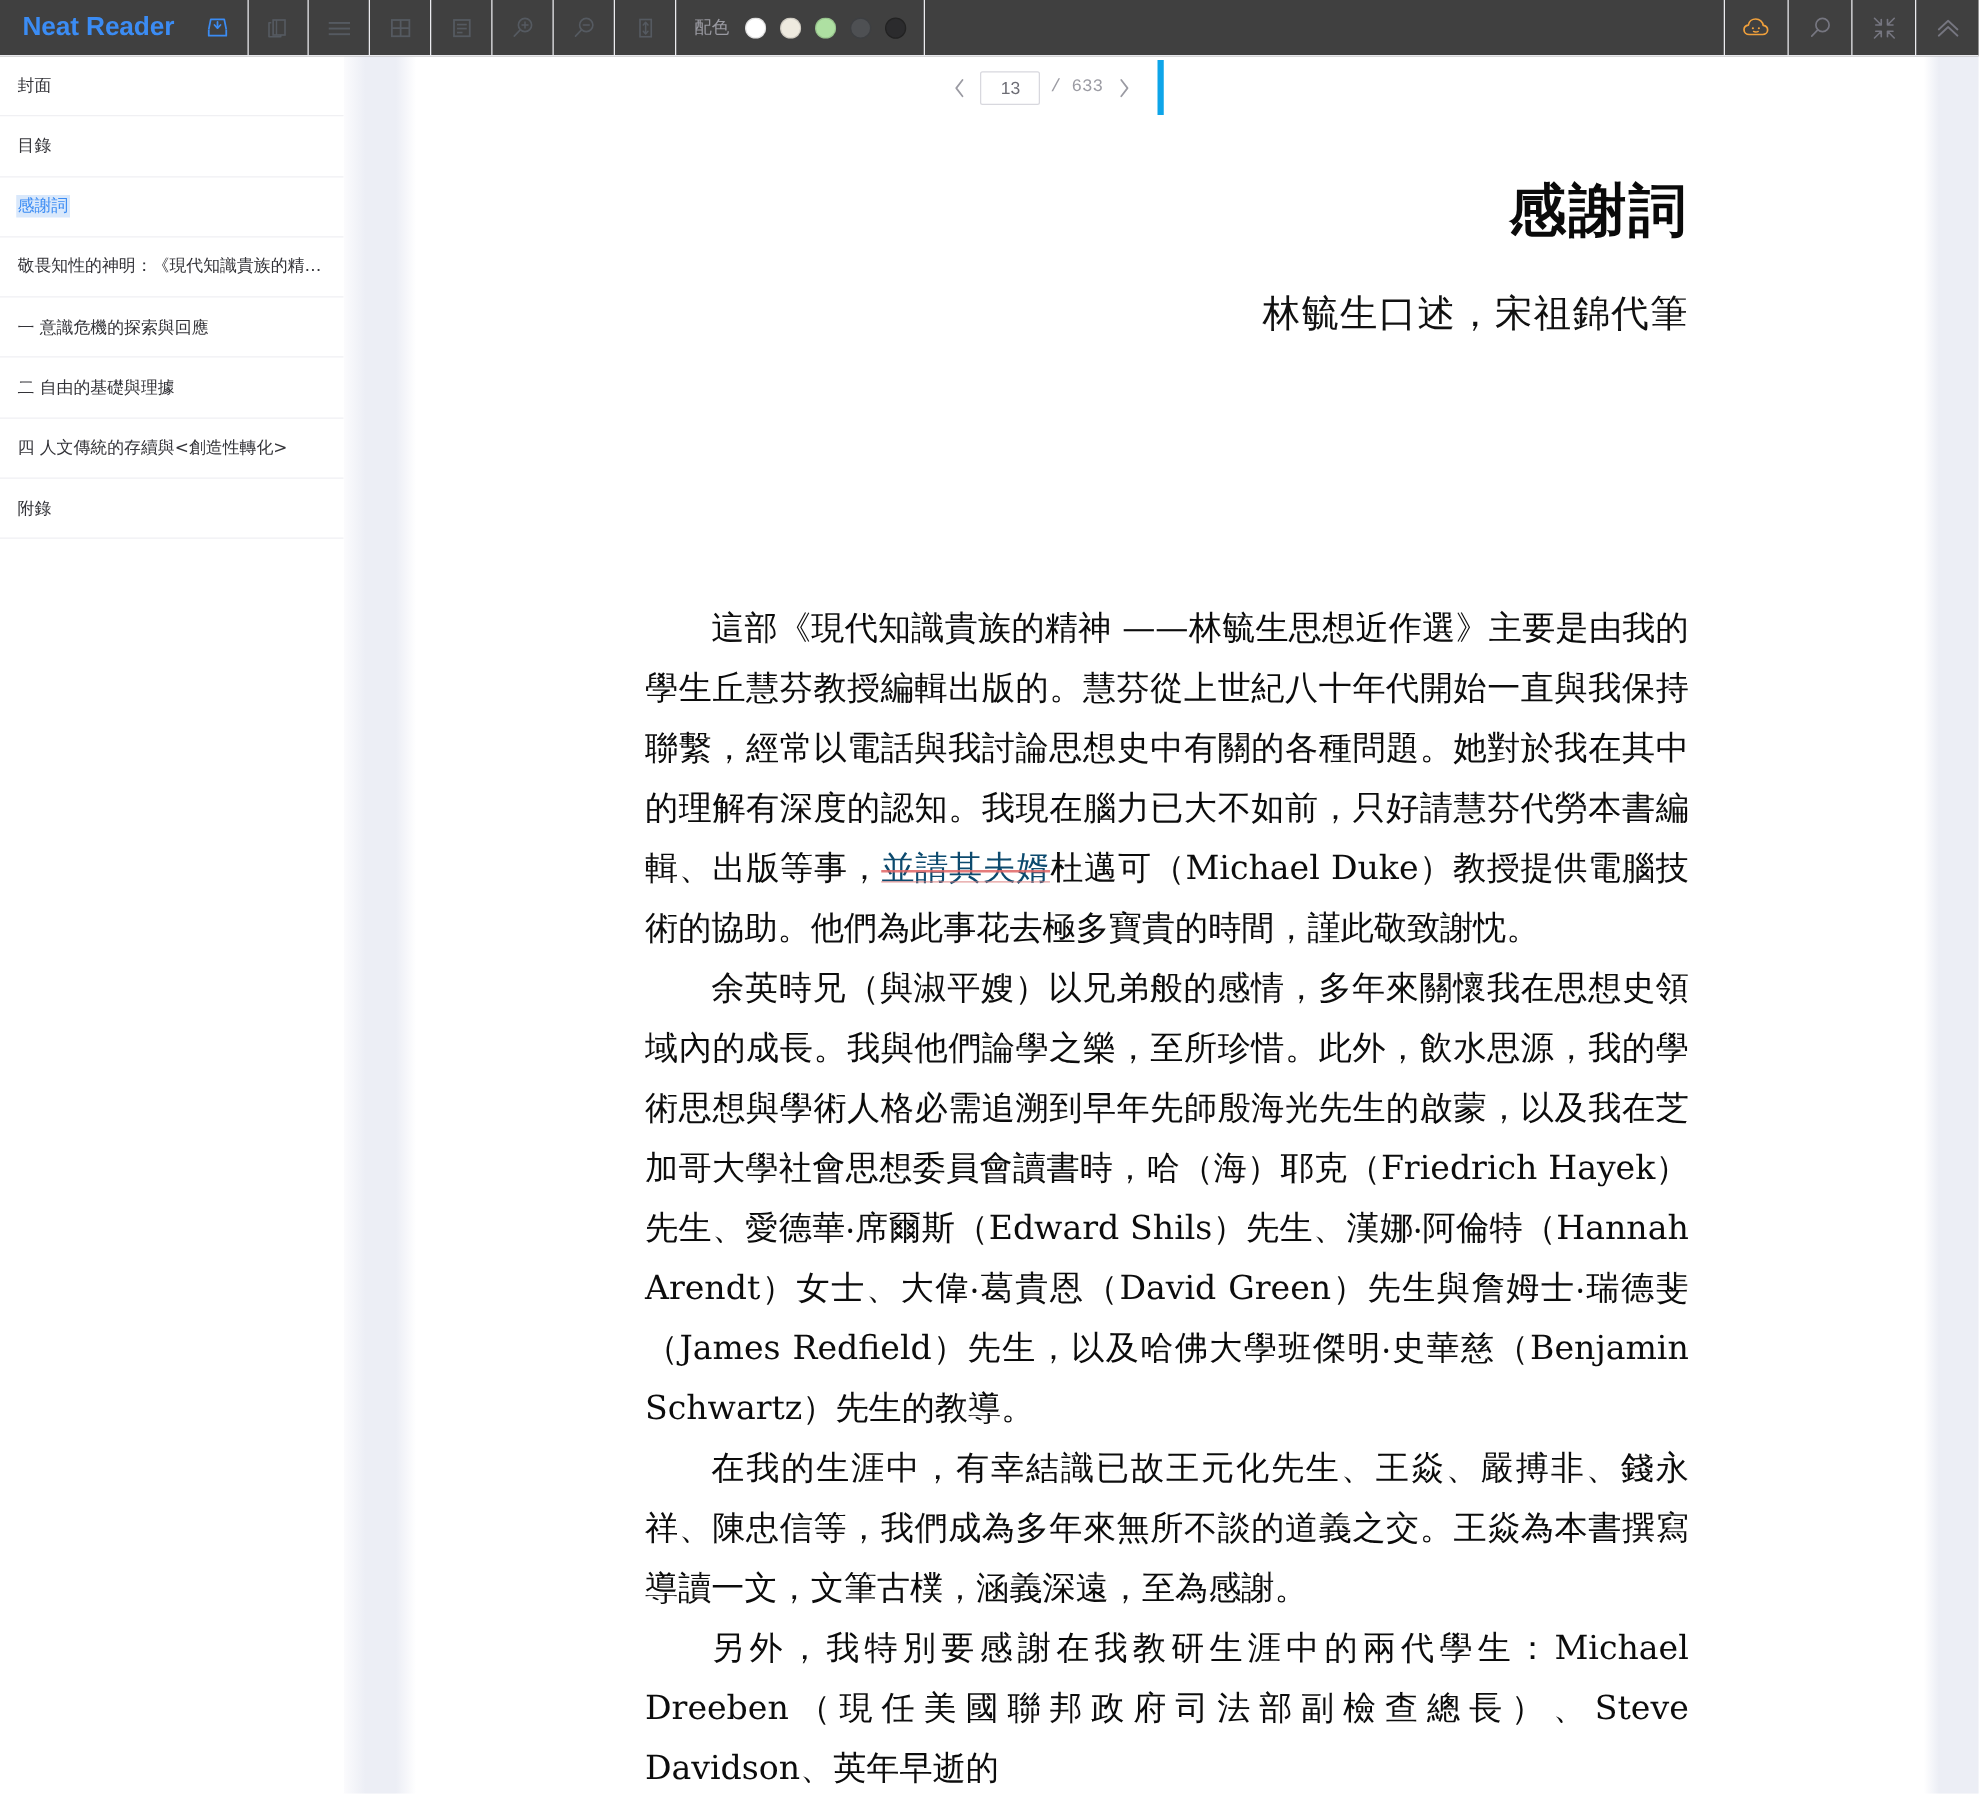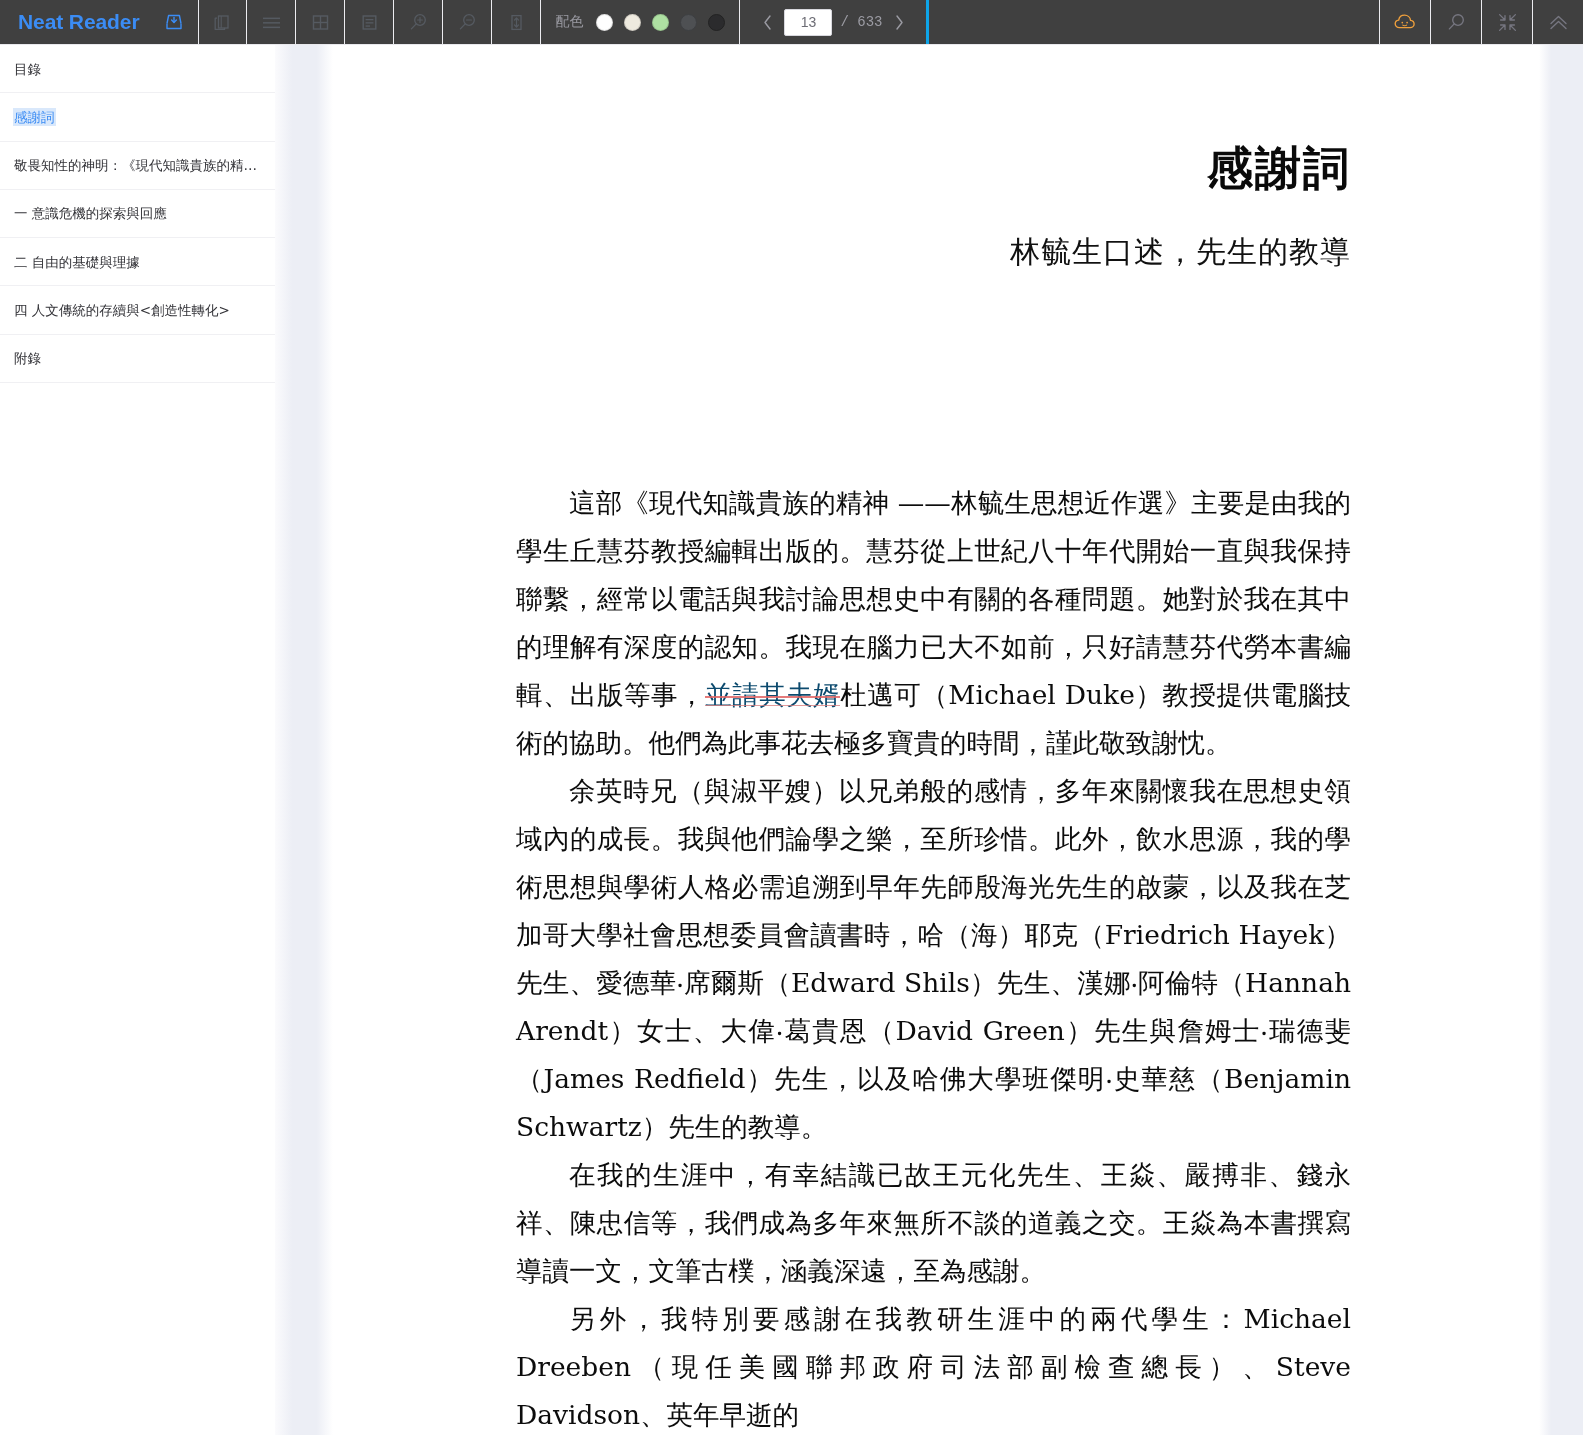--- a/index.html
+++ b/index.html
@@ -90,21 +90,22 @@
     flex: none;
   }
 
   
   .pager {
     display: flex;
     align-items: center;
     gap: 6px;
     padding: 0 16px;
     height: 44px;
-    border-right: 3px solid #0ea5e9;
+    border-right: 5px solid #0ea5e9;
+    margin-top: 48px;
   }
   .pg-arrow {
     width: 22px;
     height: 30px;
     display: flex;
     align-items: center;
     justify-content: center;
     color: #9b9ba3;
   }
   .pg-input {
@@ -414,20 +415,23 @@
         </svg>
       </div>
 
     </div>
   </div>
 
   <div class="body-area">
 
     <div class="sidebar">
       <div class="toc-item">
+        <span class="toc-text">封面</span>
+      </div>
+      <div class="toc-item">
         <span class="toc-text">目錄</span>
       </div>
       <div class="toc-item active">
         <span class="toc-text">感謝詞</span>
       </div>
       <div class="toc-item">
         <span class="toc-text">敬畏知性的神明：《現代知識貴族的精…</span>
       </div>
       <div class="toc-item">
         <span class="toc-text">一 意識危機的探索與回應</span>
@@ -442,21 +446,21 @@
         <span class="toc-text">附錄</span>
       </div>
     </div>
 
     <div class="gutter-left"></div>
 
     <div class="page-scroll">
       <div class="page-inner">
 
         <div class="book-title">感謝詞</div>
-        <div class="book-subtitle">林毓生口述，先生的教導</div>
+        <div class="book-subtitle">林毓生口述，宋祖錦代筆</div>
 
         <div class="body-text">
           <p><span>這部《現代知識貴族的精神 ——林毓生思想近作選》主要是由我的學生丘慧芬教授編輯出版的。慧芬從上世紀八十年代開始一直與我保持聯繫，經常以電話與我討論思想史中有關的各種問題。她對於我在其中的理解有深度的認知。我現在腦力已大不如前，只好請慧芬代勞本書編輯、出版等事，</span><span class="annot-red">並請其夫婿</span><span>杜邁可（Michael Duke）教授提供電腦技術的協助。他們為此事花去極多寶貴的時間，謹此敬致謝忱。</span></p>
           <p>余英時兄（與淑平嫂）以兄弟般的感情，多年來關懷我在思想史領域內的成長。我與他們論學之樂，至所珍惜。此外，飲水思源，我的學術思想與學術人格必需追溯到早年先師殷海光先生的啟蒙，以及我在芝加哥大學社會思想委員會讀書時，哈（海）耶克（Friedrich Hayek）先生、愛德華‧席爾斯（Edward Shils）先生、漢娜‧阿倫特（Hannah Arendt）女士、大偉‧葛貴恩（David Green）先生與詹姆士‧瑞德斐（James Redfield）先生，以及哈佛大學班傑明‧史華慈（Benjamin Schwartz）先生的教導。</p>
           <p>在我的生涯中，有幸結識已故王元化先生、王焱、嚴搏非、錢永祥、陳忠信等，我們成為多年來無所不談的道義之交。王焱為本書撰寫導讀一文，文筆古樸，涵義深遠，至為感謝。</p>
           <p>另外，我特別要感謝在我教研生涯中的兩代學生：Michael Dreeben（現任美國聯邦政府司法部副檢查總長）、Steve Davidson、英年早逝的</p>
         </div>
 
       </div>
     </div>

